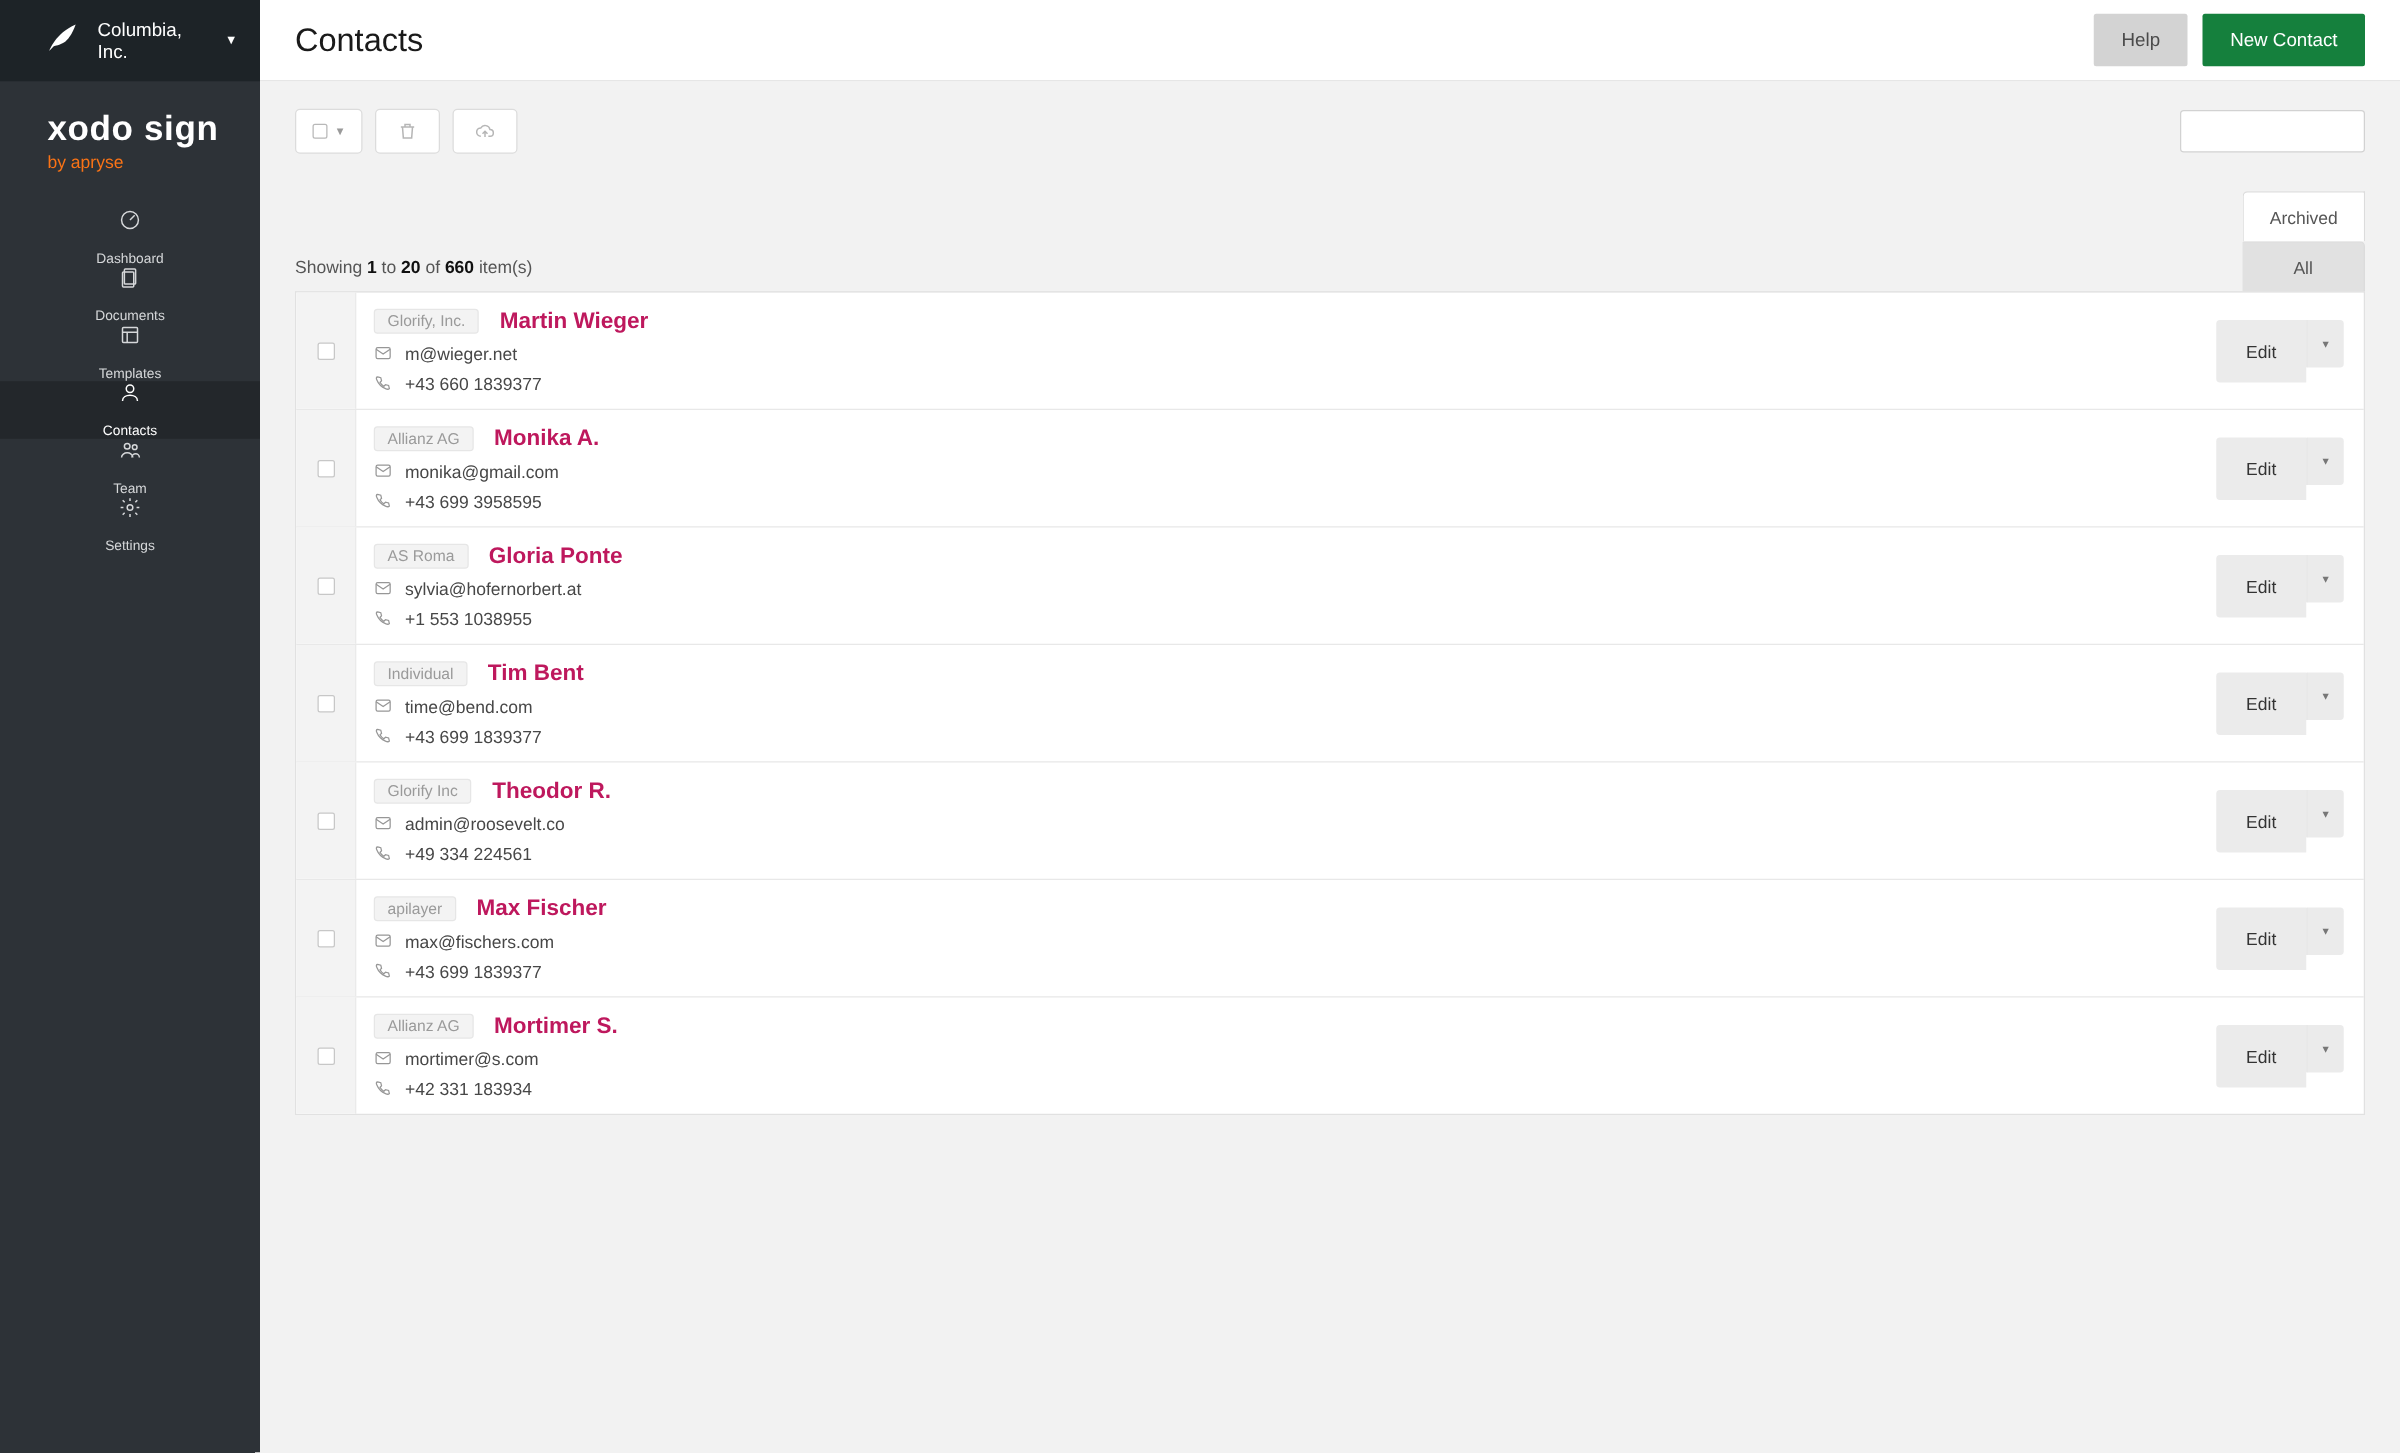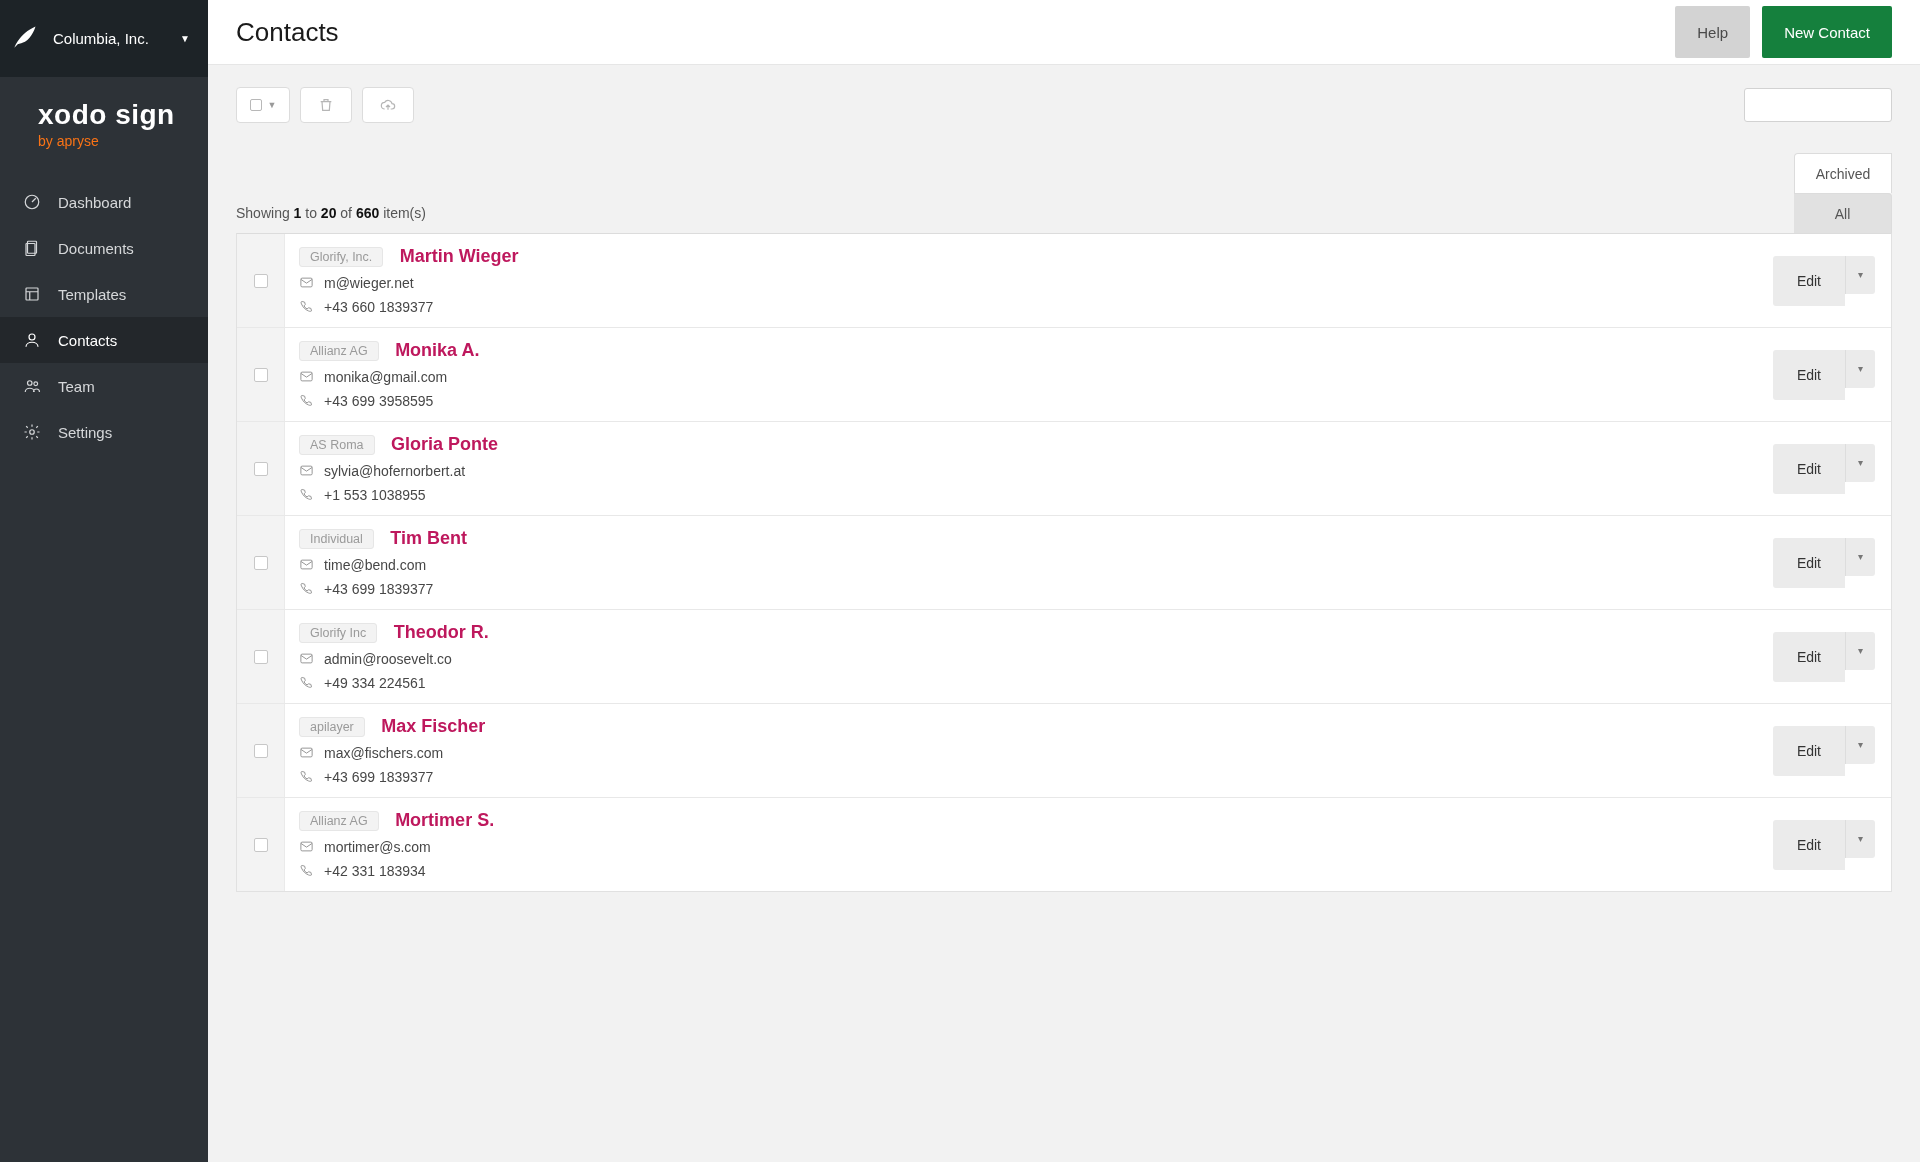--- a/index.html
+++ b/index.html
@@ -1,39 +1,39 @@
 <!DOCTYPE html>
 <html><head>
 <meta charset="utf-8">
 <style>
   * { box-sizing: border-box; margin: 0; padding: 0; }
   html, body { height: 100%; width: 100%; font-family: -apple-system, BlinkMacSystemFont, "Segoe UI", Helvetica, Arial, sans-serif; background:#f2f2f2; }
   body { display:flex; }
 
   
   .sidebar { width:208px; min-width:208px; background:#2d3237; color:#d6d8da; display:flex; flex-direction:column; }
-  .sidebar-top { height:77px; background:#1d2327; display:flex; align-items:center; padding:0 18px 0 11px; gap:14px; }
+  .sidebar-top { height:65px; background:#1d2327; display:flex; align-items:center; padding:0 18px 0 36px; gap:14px; }
   .quill-icon svg { width:28px; height:28px; }
   .org-name { color:#fff; font-size:15px; flex:1; }
   .org-caret { font-size:10px; color:#fff; }
   .brand { padding:22px 28px 30px 38px; }
   .brand-title { color:#fff; font-size:28px; font-weight:600; letter-spacing:.5px; }
   .brand-sub { color:#f97316; font-size:14px; margin-top:2px; }
   .nav { display:flex; flex-direction:column; }
-  .nav-item { display:flex; align-items:center; gap:16px; padding:0 22px; height:46px; cursor:pointer; color:#d6d8da; font-size:15px; }
+  .nav-item { display:flex; align-items:center; gap:16px; padding:0 22px; height:46px; cursor:pointer; color:#d6d8da; font-size:11px;flex-direction:column; }
   .nav-item.active { background:#23272b; color:#fff; }
   .nav-icon { width:20px; height:20px; display:flex; align-items:center; justify-content:center; }
   .nav-icon svg { width:18px; height:18px; stroke:#d6d8da; }
   .nav-item.active .nav-icon svg { stroke:#fff; }
 
   
   .main { flex:1; display:flex; flex-direction:column; min-width:0; }
   .header { height:65px; background:#fff; display:flex; align-items:center; padding:0 28px; border-bottom:1px solid #e6e6e6; }
   .page-title { font-size:26px; font-weight:500; color:#1a1a1a; flex:1; }
-  .hdr-btn { height:52px; padding:0 22px; border:none; font-size:15px; cursor:pointer; margin-left:12px; display:flex; align-items:center; border-radius:2px; }
+  .hdr-btn { height:42px; padding:0 22px; border:none; font-size:15px; cursor:pointer; margin-left:12px; display:flex; align-items:center; border-radius:2px; }
   .help-btn { background:#d3d3d3; color:#4a4a4a; }
   .new-btn { background:#15803d; color:#fff; font-weight:500; }
 
   
   .toolbar { display:flex; align-items:center; padding:22px 28px 0 28px; }
   .tool-btn { width:52px; height:36px; background:#fff; border:1px solid #dcdcdc; border-radius:4px; margin-right:10px; display:flex; align-items:center; justify-content:center; cursor:pointer; }
   .tool-btn.selectall { width:54px; gap:6px; }
   .tool-btn .mini-check { width:12px; height:12px; border:1.5px solid #b8b8b8; border-radius:2px; }
   .tool-btn .mini-caret { font-size:9px; color:#9a9a9a; }
   .tool-btn svg { width:16px; height:16px; stroke:#b6b6b6; }

